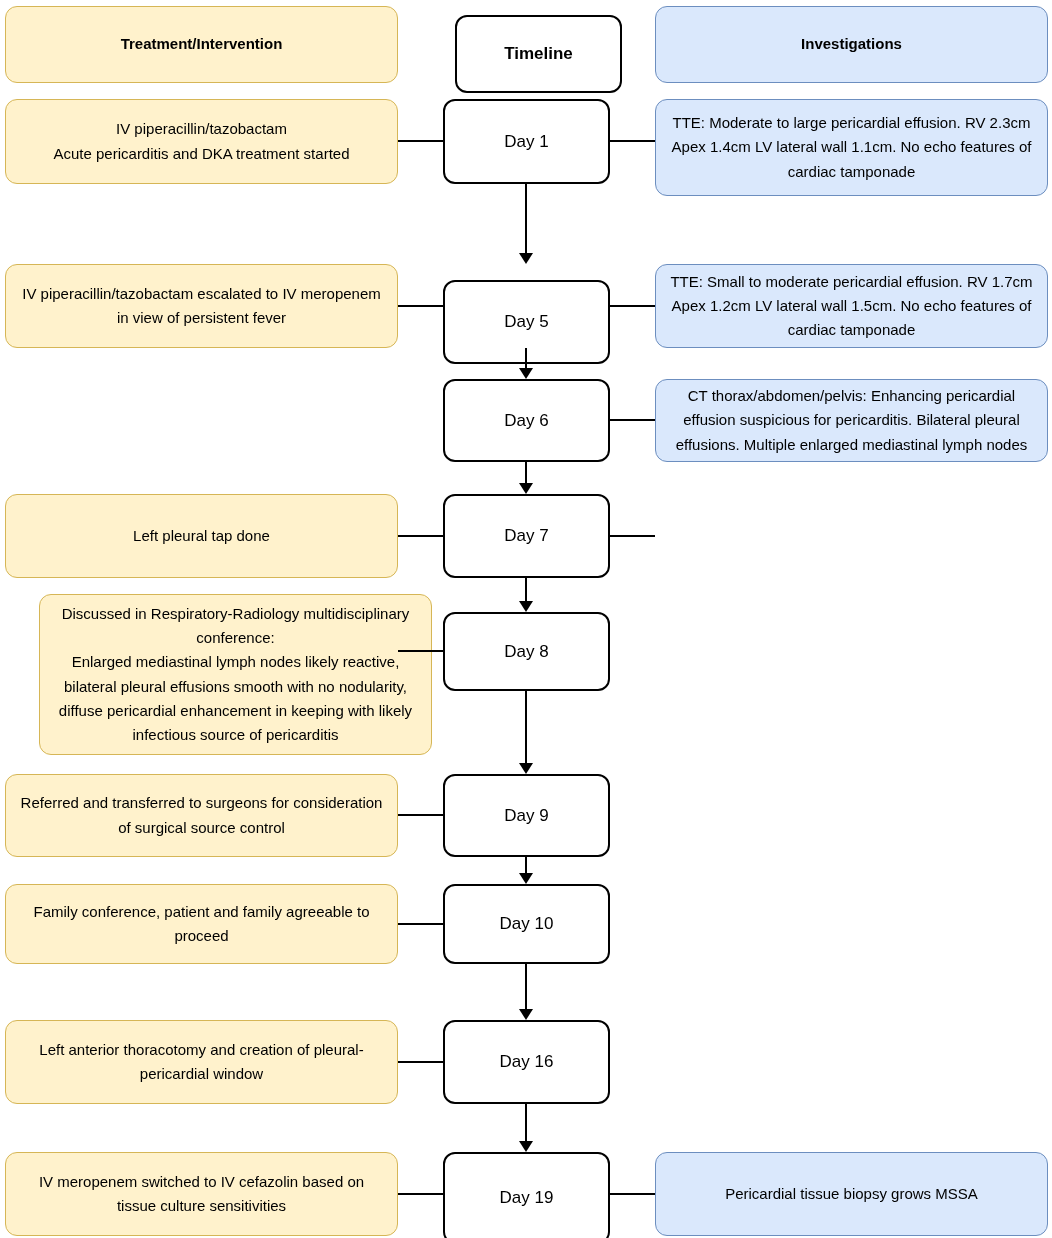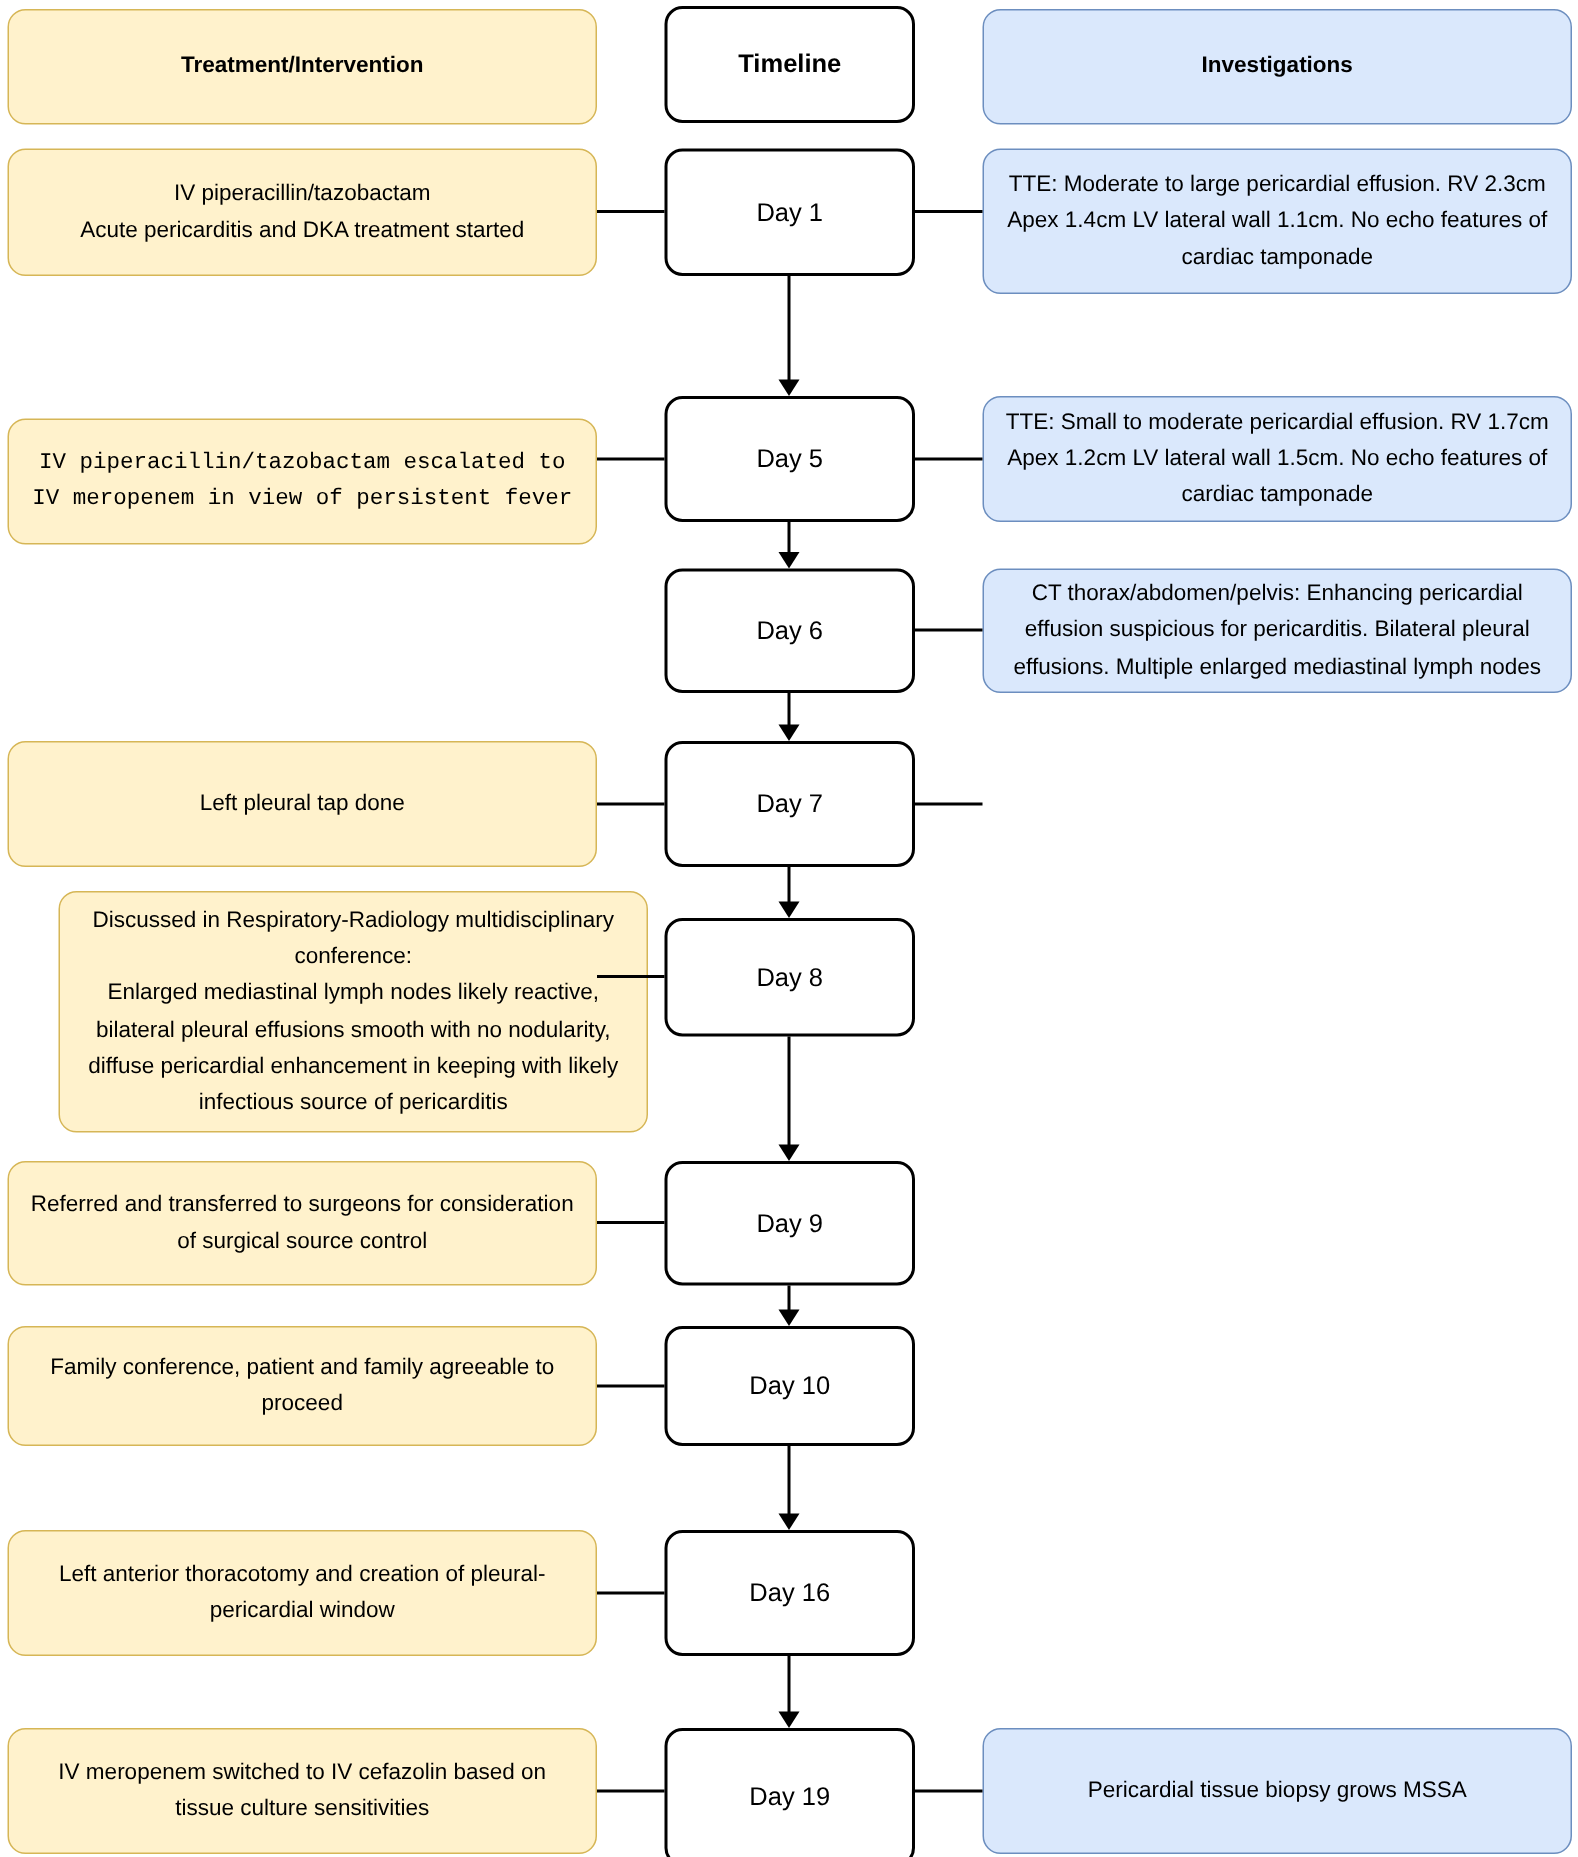--- a/index.html
+++ b/index.html
@@ -62,35 +62,35 @@
     border-right: 7px solid transparent;
     border-top: 11px solid #000000;
   }
 </style>
 </head>
 <body>
 
 <div class="canvas">
 
   <div class="box treatment col-header" style="top:6px;height:77px;">Treatment/Intervention</div>
-  <div class="box timeline-box col-header" style="top:4px;height:78px;">Timeline</div>
+  <div class="box timeline-box col-header" style="top:15px;height:78px;margin-left:12px;">Timeline</div>
   <div class="box investigation col-header" style="top:6px;height:77px;">Investigations</div>
 
   <div class="box treatment" style="top:99px;height:85px;">IV piperacillin/tazobactam
 Acute pericarditis and DKA treatment started</div>
   <div class="box timeline-box" style="top:99px;height:85px;">Day 1</div>
   <div class="box investigation" style="top:99px;height:97px;">TTE: Moderate to large pericardial effusion. RV 2.3cm Apex 1.4cm LV lateral wall 1.1cm. No echo features of cardiac tamponade</div>
   <div class="hconn" style="top:140px;left:398px;"></div>
   <div class="hconn" style="top:140px;left:610px;"></div>
 
   <div class="vline" style="top:184px;height:70px;"></div>
   <div class="arrowhead" style="top:253px;"></div>
 
-  <div class="box treatment" style="top:279px;height:84px;font-family:Liberation Mono, monospace;">IV piperacillin/tazobactam escalated to IV meropenem in view of persistent fever</div>
-  <div class="box timeline-box" style="top:264px;height:84px;">Day 5</div>
+  <div class="box treatment" style="top:264px;height:84px;">IV piperacillin/tazobactam escalated to IV meropenem in view of persistent fever</div>
+  <div class="box timeline-box" style="top:280px;height:84px;">Day 5</div>
   <div class="box investigation" style="top:264px;height:84px;">TTE: Small to moderate pericardial effusion. RV 1.7cm Apex 1.2cm LV lateral wall 1.5cm. No echo features of cardiac tamponade</div>
   <div class="hconn" style="top:305px;left:398px;"></div>
   <div class="hconn" style="top:305px;left:610px;"></div>
 
   <div class="vline" style="top:348px;height:21px;"></div>
   <div class="arrowhead" style="top:368px;"></div>
 
   <div class="box timeline-box" style="top:379px;height:83px;text-align:right;">Day 6</div>
   <div class="box investigation" style="top:379px;height:83px;">CT thorax/abdomen/pelvis: Enhancing pericardial effusion suspicious for pericarditis. Bilateral pleural effusions. Multiple enlarged mediastinal lymph nodes</div>
   <div class="hconn" style="top:419px;left:610px;"></div>

